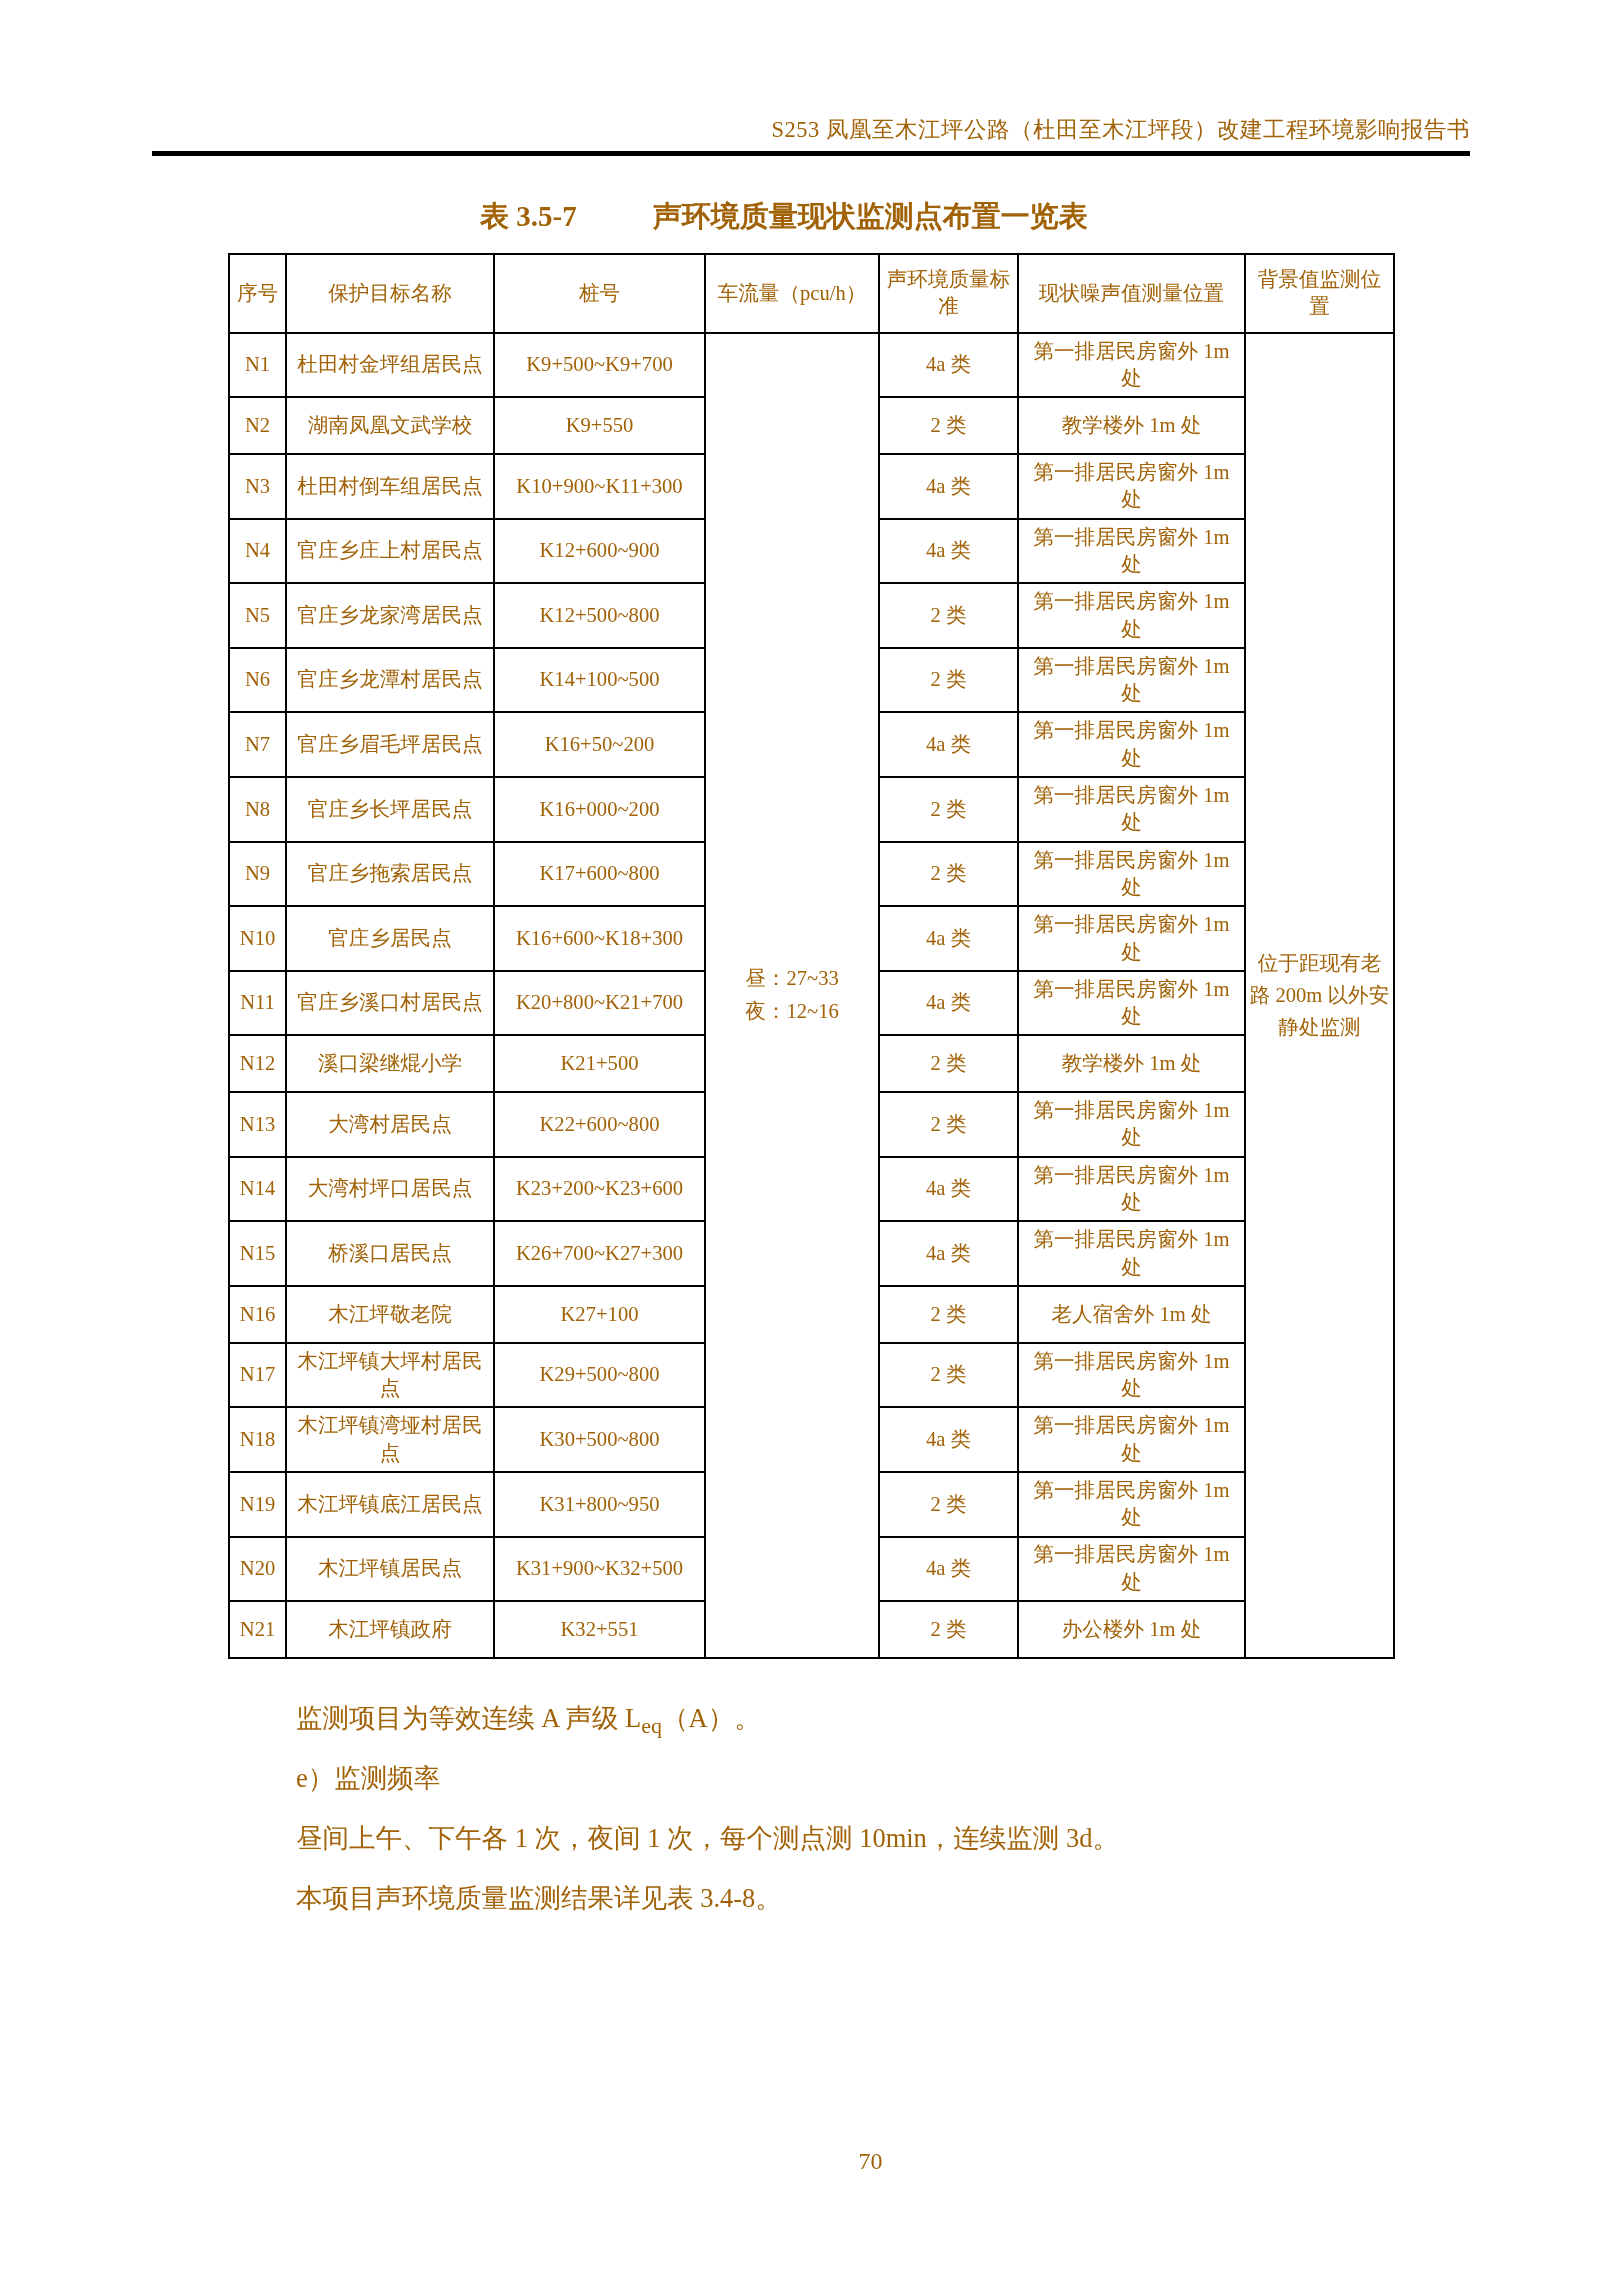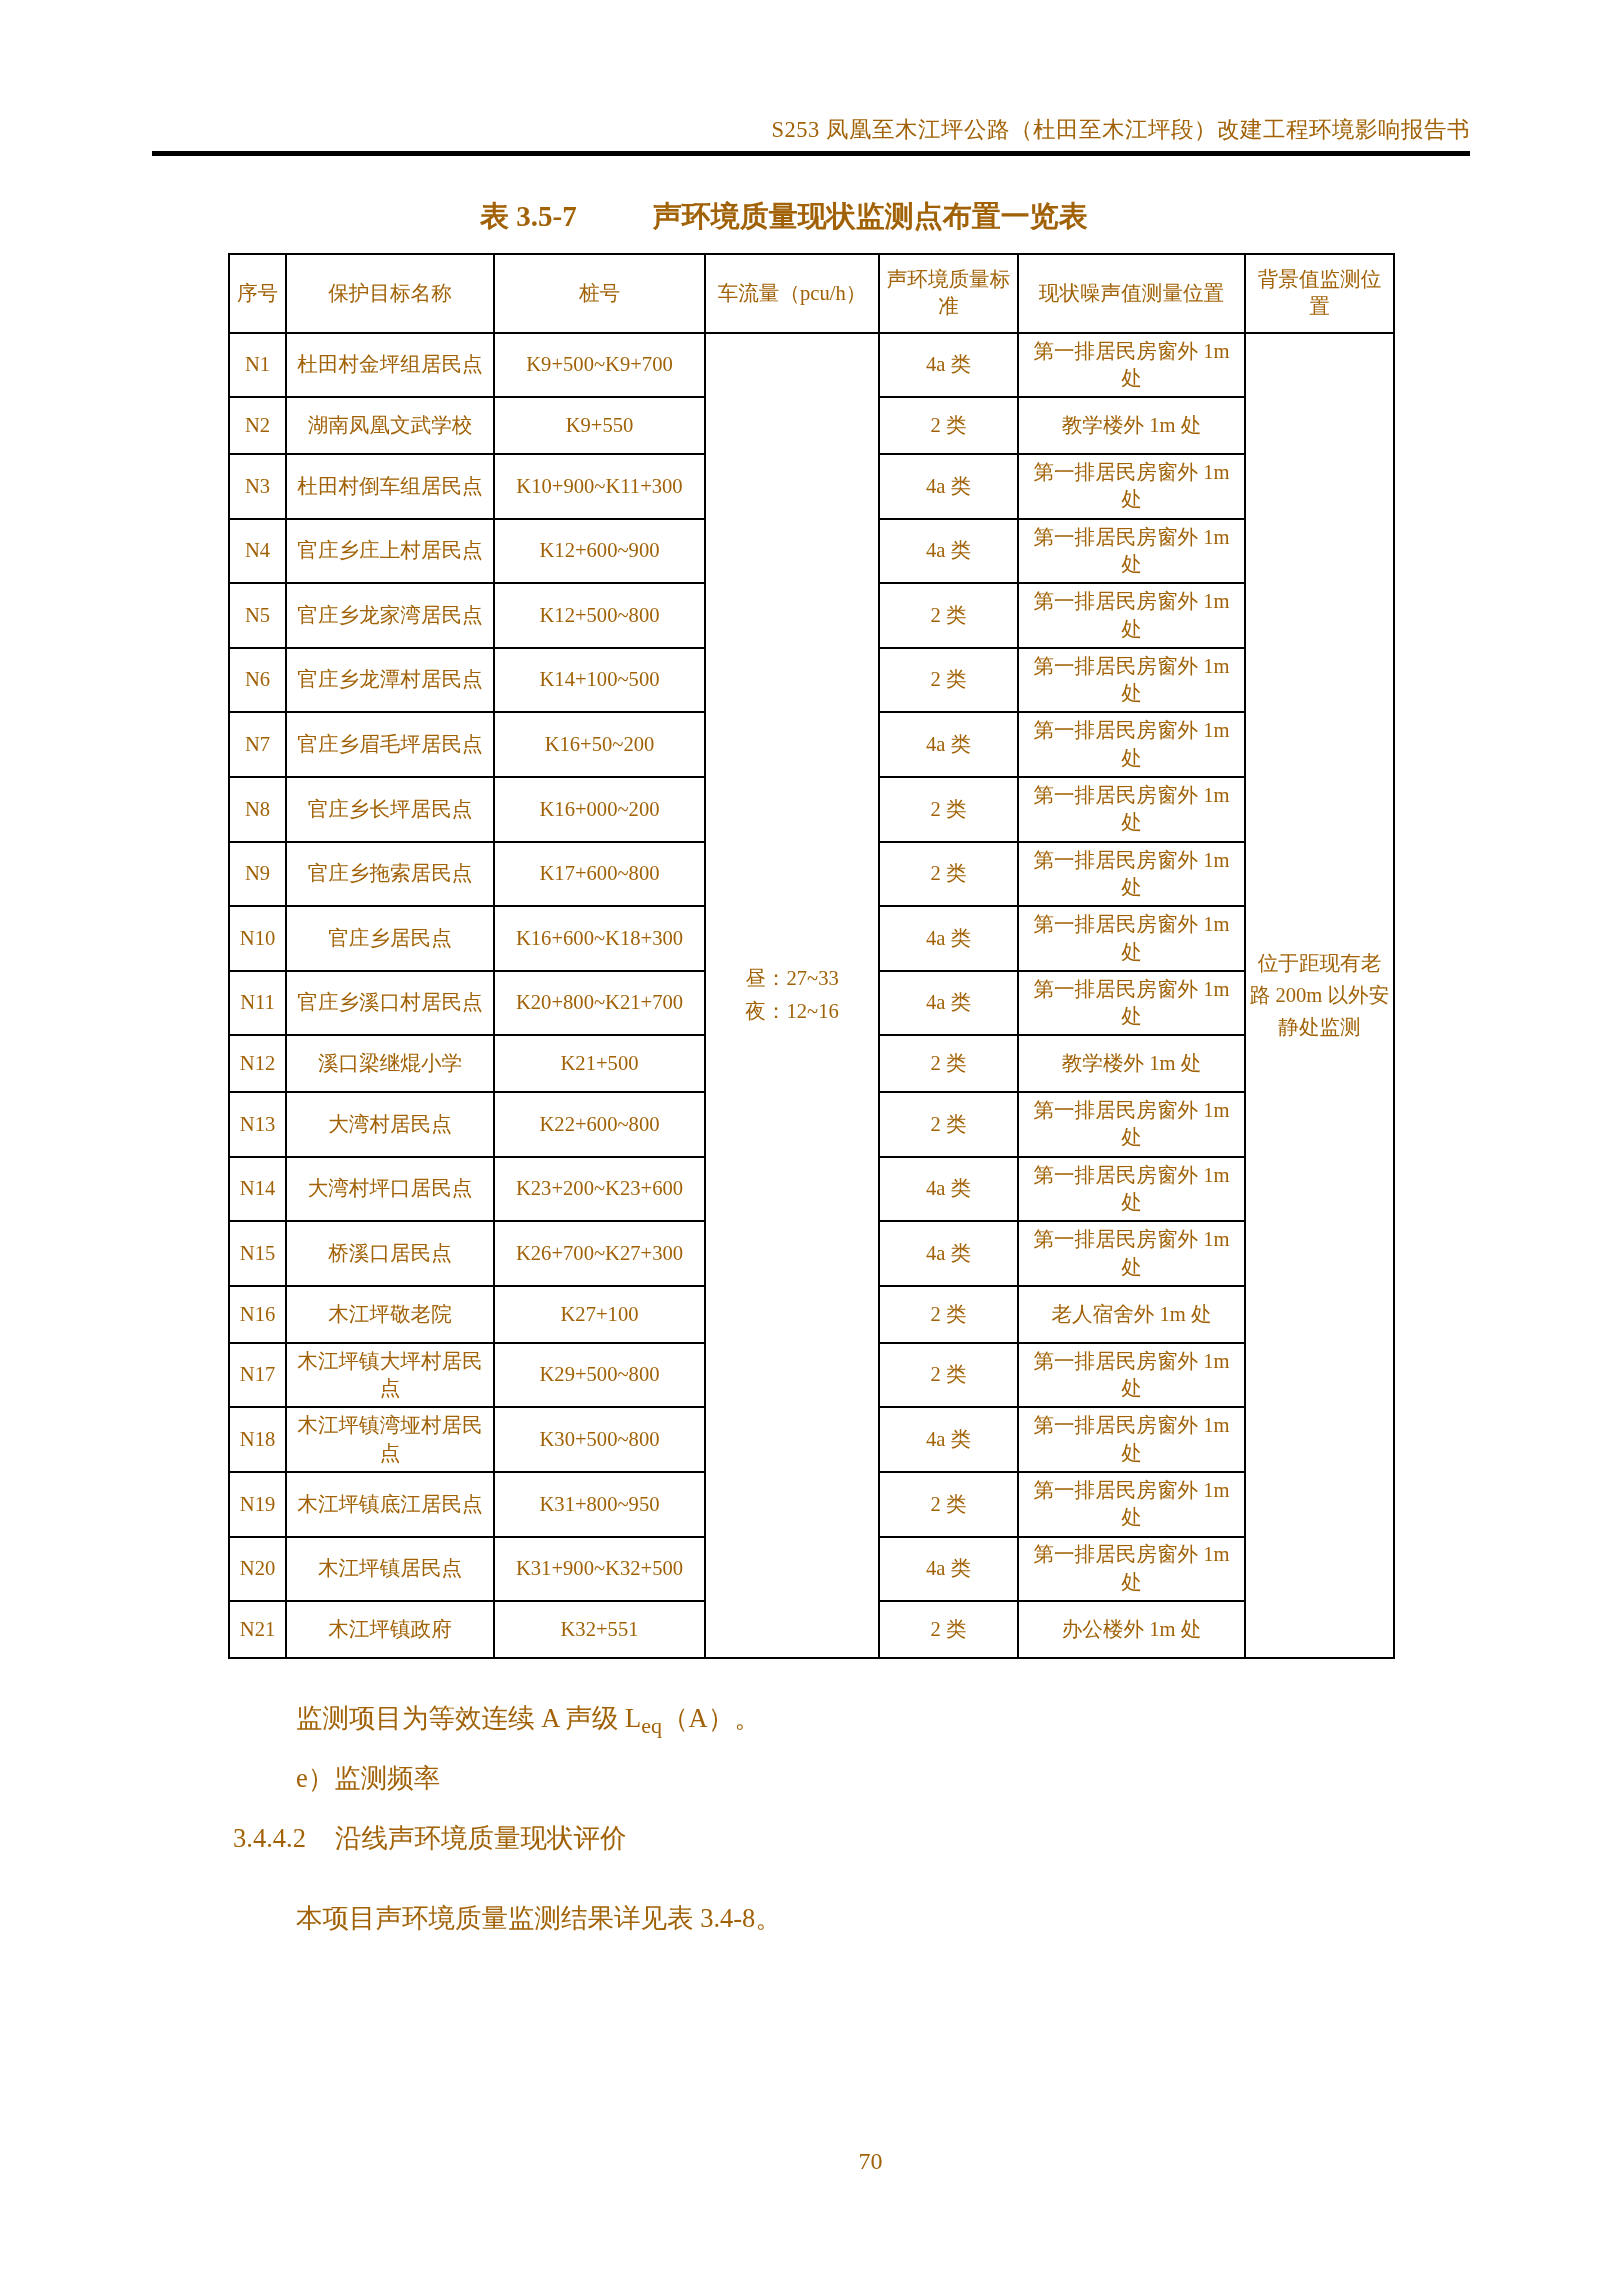--- a/index.html
+++ b/index.html
@@ -267,20 +267,20 @@
           <td>K32+551</td>
           <td>2 类</td>
           <td>办公楼外 1m 处</td>
         </tr>
       </tbody>
   </table>
 
   <div class="text-block">
     <p><span>监测项目为等效连续 A 声级 L</span><sub>eq</sub><span>（A）。</span></p>
     <p>e）监测频率</p>
-    <p class="section-heading"><span class="sec-num">3.4.4.2</span><span>沿线声环境质量现状评价</span></p>
+    <p>昼间上午、下午各 1 次，夜间 1 次，每个测点测 10min，连续监测 3d。</p>
     <p>本项目声环境质量监测结果详见表 3.4-8。</p>
   </div>
 
   <div class="page-number">70</div>
 
 </div>
 
 
 </body></html>

